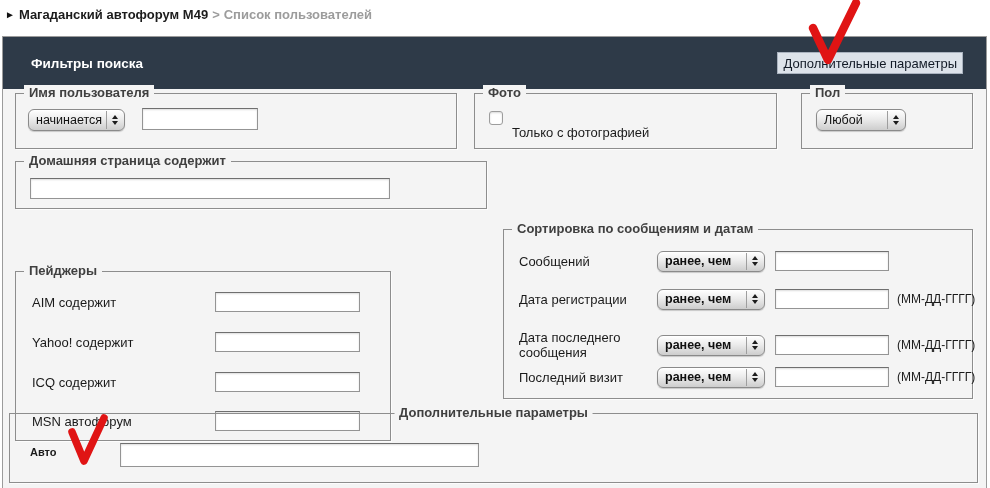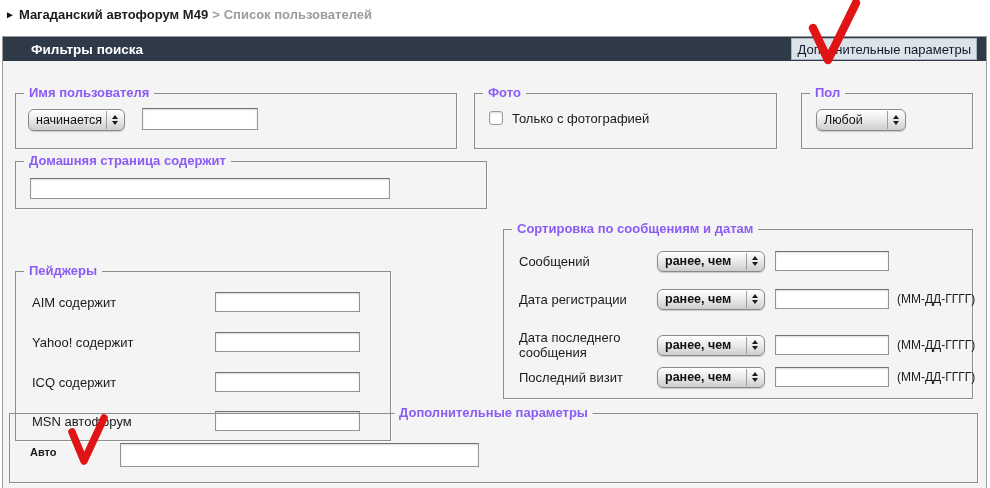--- a/index.html
+++ b/index.html
@@ -9,30 +9,30 @@
 
   
   .breadcrumb { position:absolute; left:5px; top:7px; font-size:13px; font-weight:bold; white-space:nowrap;text-align:center; }
   .breadcrumb .arrow { font-size:10px; position:relative; top:-1px; color:#111; }
   .breadcrumb .forum { color:#1c1c1c; margin-left:4px; }
   .breadcrumb .sep, .breadcrumb .page { color:#9c9c9c; margin-left:4px; }
 
   
   .panel { position:absolute; left:2px; top:36px; width:985px; height:454px;
            background:#f4f4f4; border:1px solid #9b9b9b; }
-  .panel-header { position:absolute; left:0; top:0; right:0; height:24px; background:#2e3a48;
-                  display:flex; align-items:center; justify-content:space-between; padding:0 9px 0 28px; }
+  .panel-header { position:absolute; left:0; top:0; right:0; height:52px; background:#2e3a48;
+                  display:flex; align-items:center; justify-content:space-between; padding:0 23px 0 28px; }
   .panel-title { color:#fff; font-weight:bold; font-size:13.5px; }
   .adv-btn { font-family:inherit; font-size:13px; color:#121a26; background:#dde3ea;
              border:1px solid #aab3bf; height:22px; padding:0 5px; cursor:pointer; }
 
   
   .fs { position:absolute; border:1px solid #8d8d8d; box-shadow:1px 1px 0 rgba(255,255,255,.75); }
   .fs .legend { position:absolute; top:-9px; left:8px; background:#f4f4f4; padding:0 5px;
-                font-weight:bold; font-size:13px; white-space:nowrap; color:#8b5cf6; }
+                font-weight:bold; font-size:13px; white-space:nowrap; color:#404040; }
   .fs .legend.center { left:50%; transform:translateX(-50%); }
   .abs { position:absolute; }
 
   
   input[type=text] { font-family:inherit; font-size:13px; background:#fff;
         border:1px solid #949494; border-top-color:#6f6f6f;
         box-shadow:inset 0 1px 2px rgba(0,0,0,.14); padding:0 4px; }
 
   
   .mac-select { position:relative; height:22px; border:1px solid #8a8a8a; border-radius:6px;
@@ -91,21 +91,21 @@
             <i class="tri-up"></i>
             <i class="tri-down"></i>
           </span>
       </div>
       <input type="text" class="abs" style="left: 126px; top: 14px; width: 116px; height: 22px;" value="">
     </div>
 
     <div class="fs" style="left:471px; top:56px; width:303px; height:56px;">
       <span class="legend">Фото</span>
       <div class="mac-check abs" style="left:14px; top:17px;"></div>
-      <span class="check-label abs" style="left:37px; top:17px;text-align:right;">Только с фотографией</span>
+      <span class="check-label abs" style="left:37px; top:31px;text-align:right;">Только с фотографией</span>
     </div>
 
     <div class="fs" style="left:798px; top:56px; width:172px; height:56px;">
       <span class="legend">Пол</span>
       <div class="mac-select abs" style="left:14px; top:15px; width:90px;">
         <span class="lbl">Любой</span>
         <span class="arr">
             <i class="tri-up"></i>
             <i class="tri-down"></i>
           </span>

